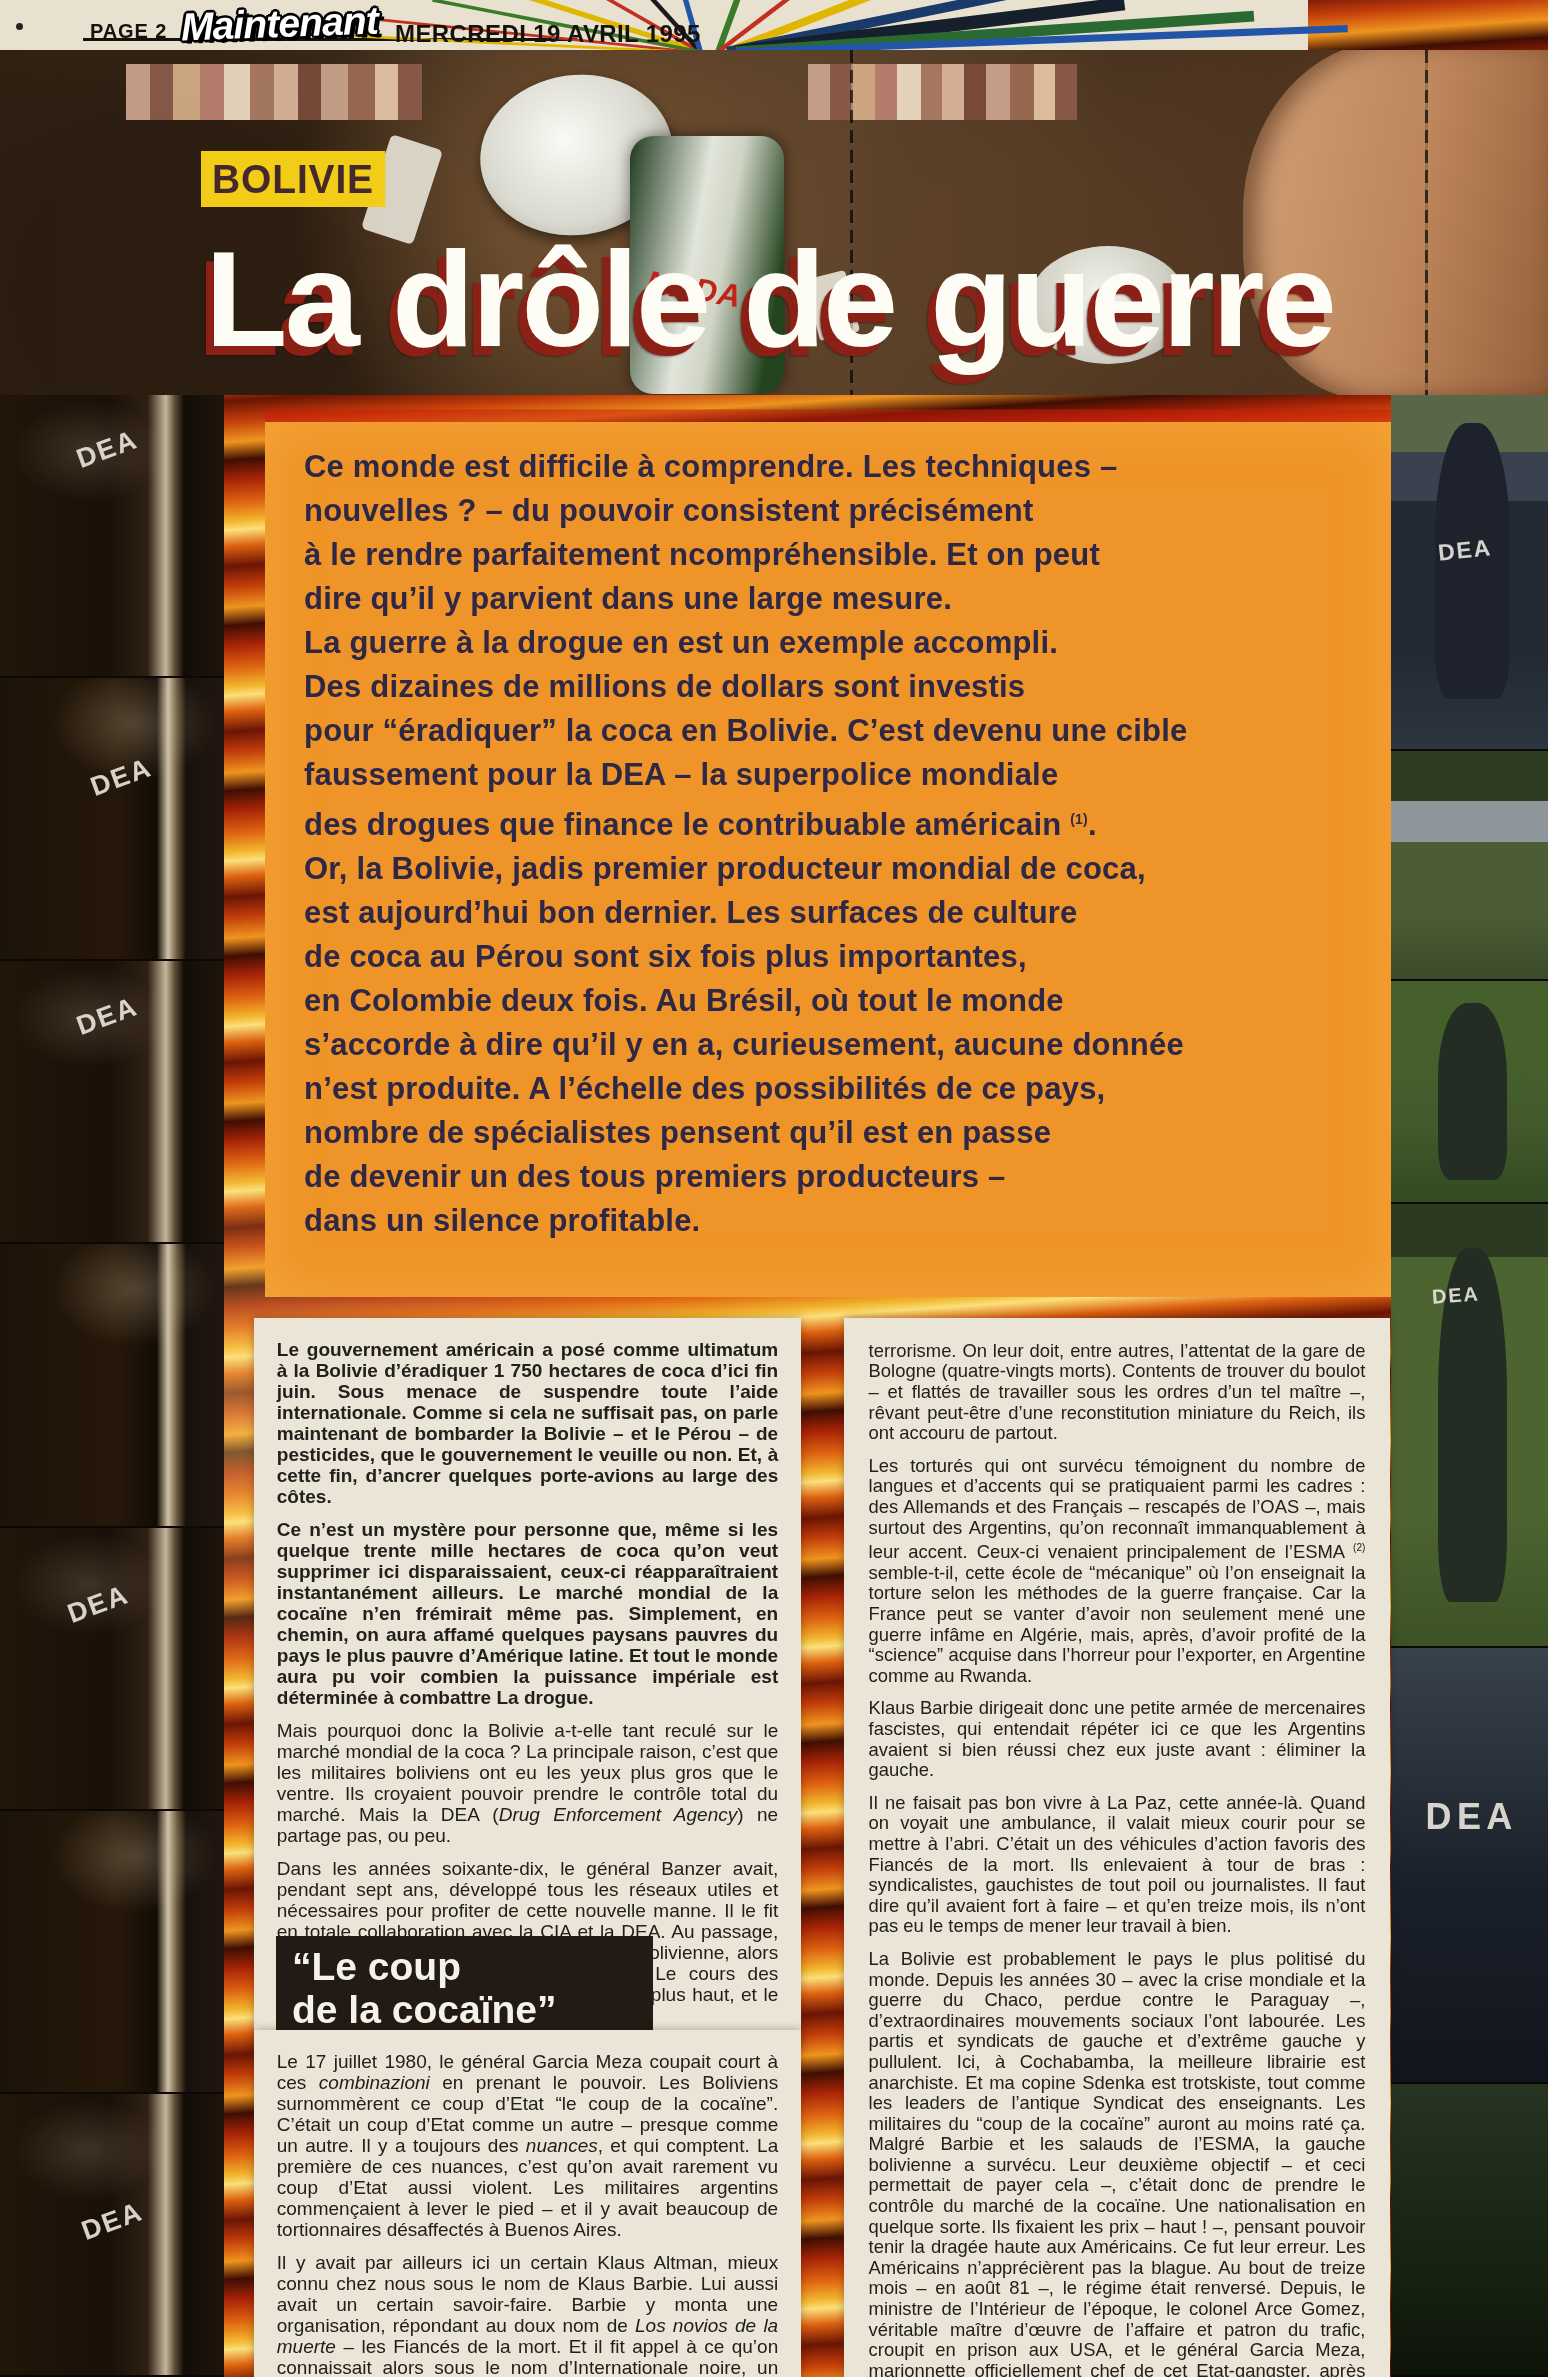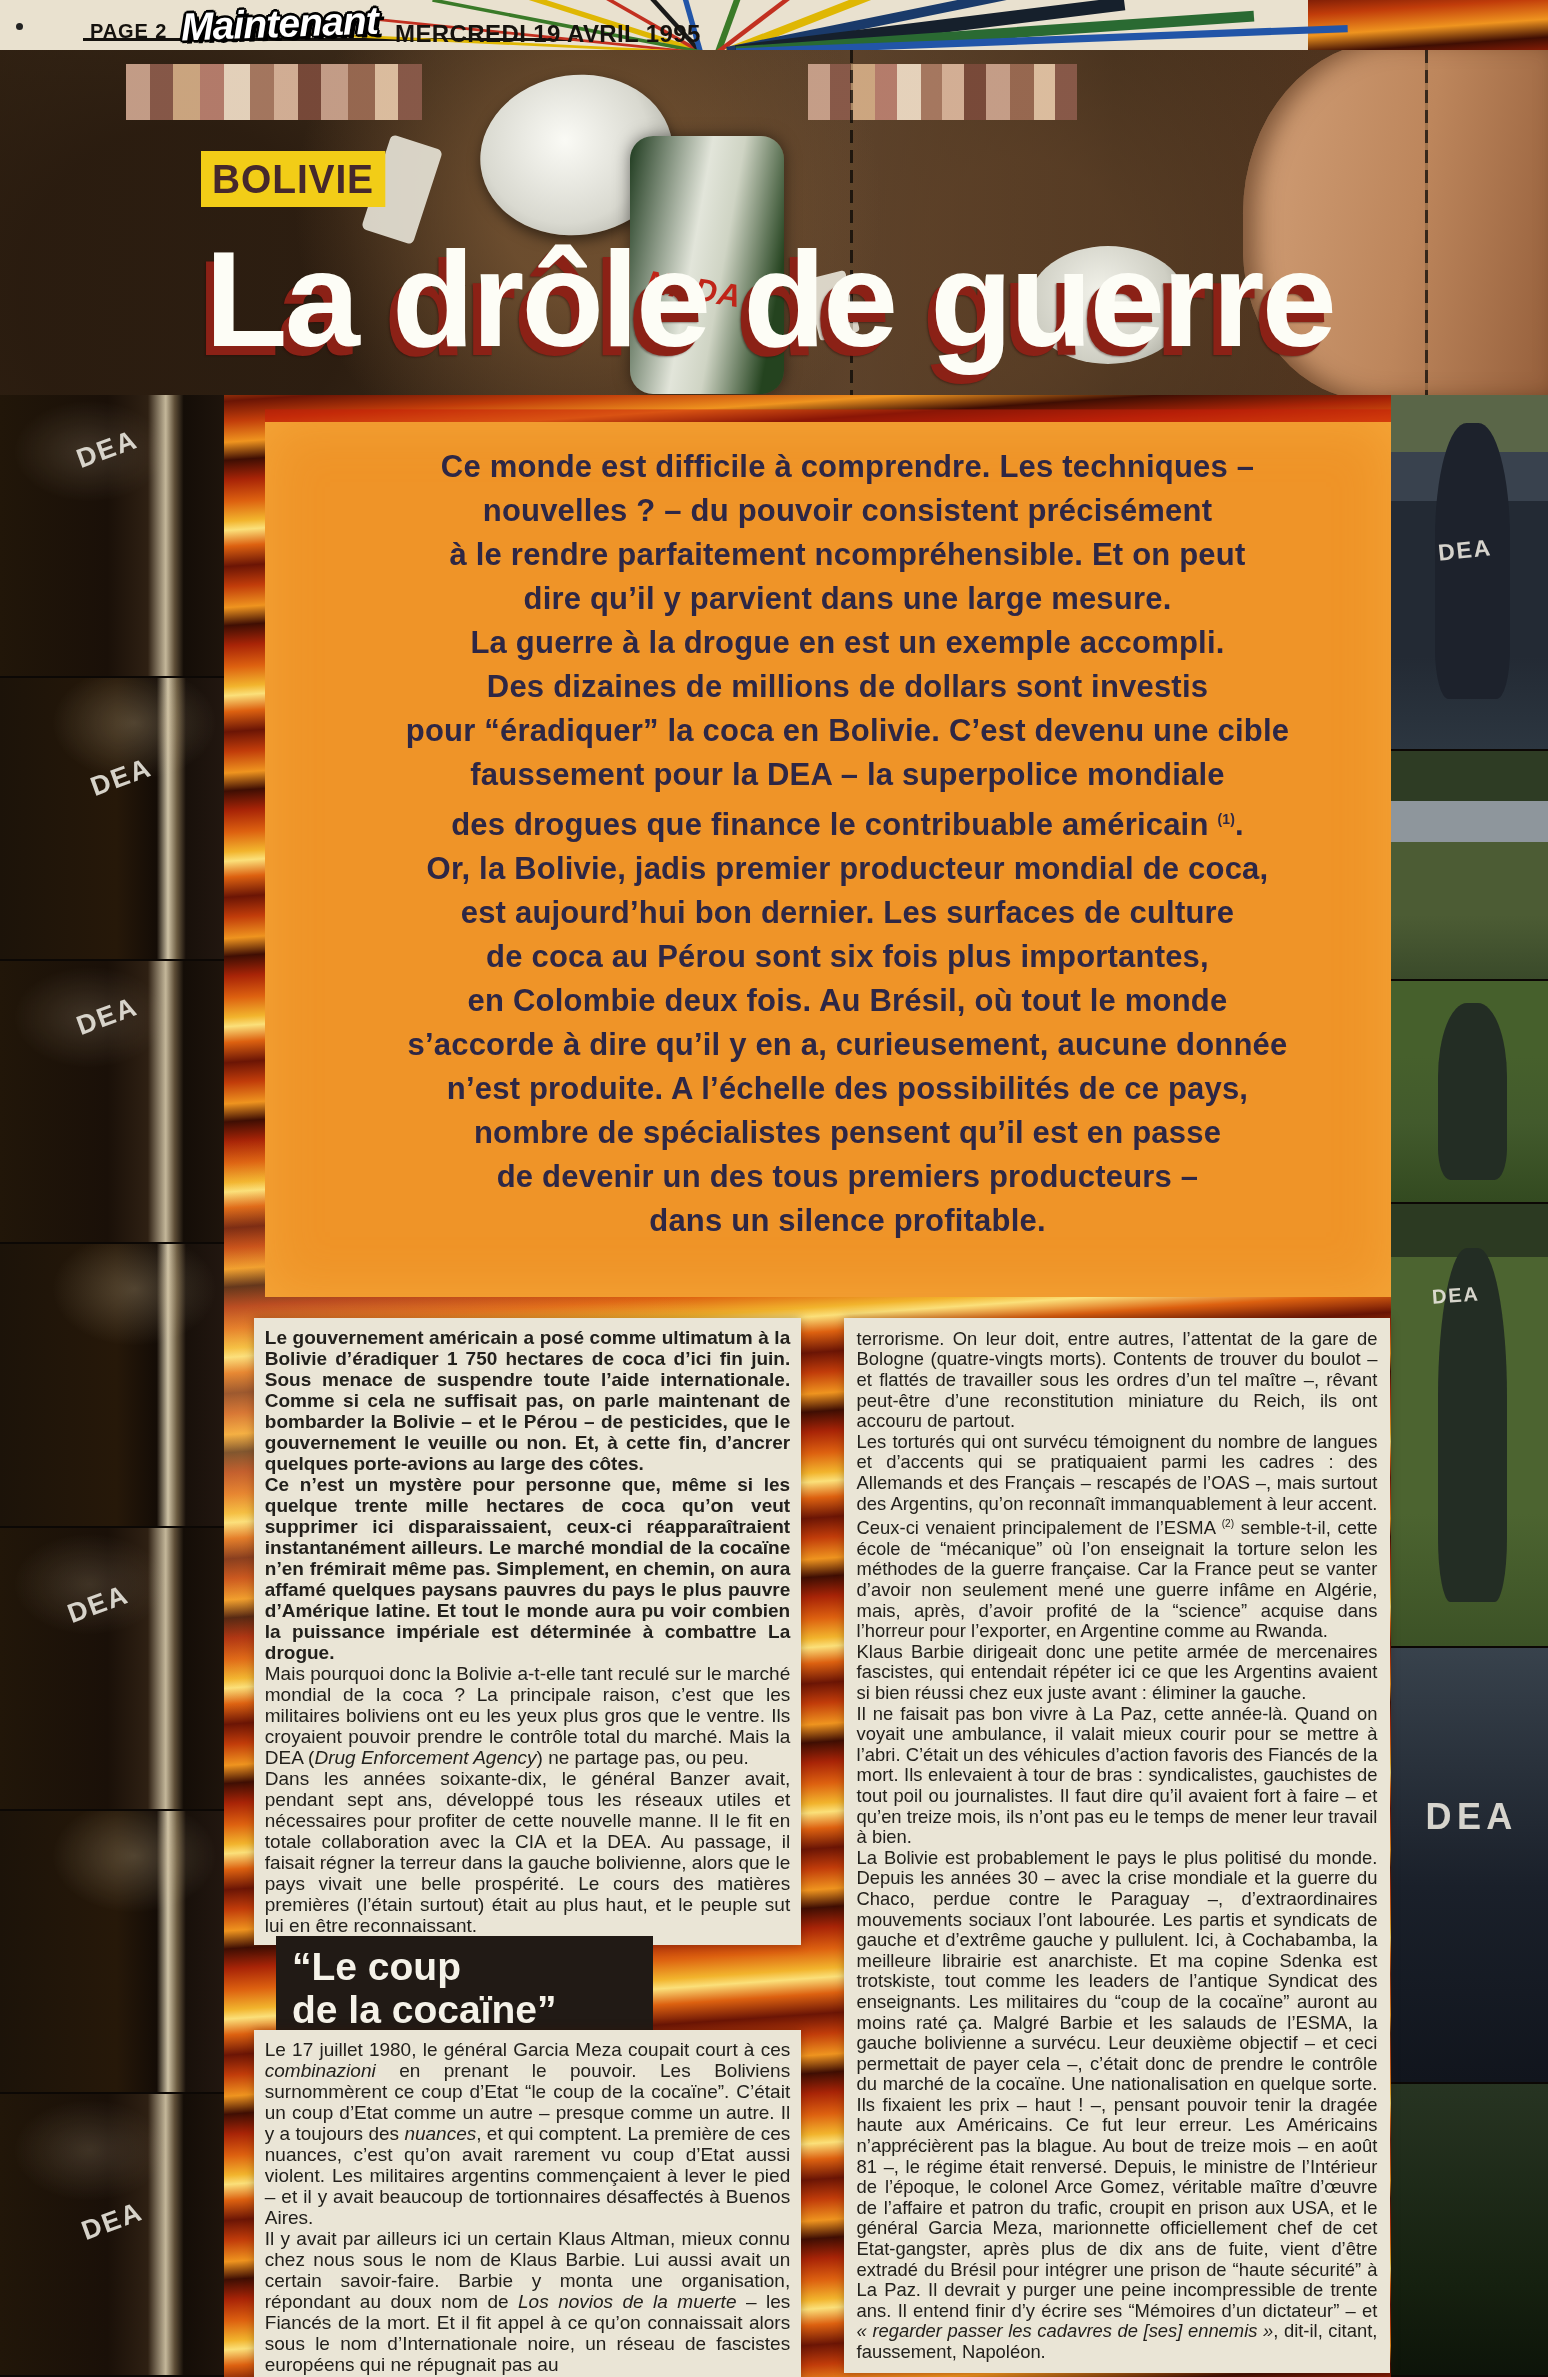--- a/index.html
+++ b/index.html
@@ -74,26 +74,26 @@
   .rp5{height:434px;background:linear-gradient(180deg,#38424c 0,#1a202a 55%,#11151d 100%);}
   .rp5 .dea{left:22%;top:34%;font-size:36px;letter-spacing:5.4px;}
   .rp6{flex:1;background:linear-gradient(180deg,#273422 0,#15200f 70%,#0d1409 100%);}
   .fig{position:absolute;background:#1d222c;border-radius:42% 42% 18% 18%;}
   .fig1{left:28%;top:8%;width:48%;height:78%;}
   .fig2{left:30%;top:10%;width:44%;height:80%;background:#232d24;}
   
   .intro-box{position:absolute;left:265px;top:422px;width:1126px;height:875px;background:#ef9428;z-index:3;
     box-shadow:0 -12.6px 0 rgba(200,30,10,.55), inset 0 0 54px rgba(255,200,90,.35);
     padding:23px 0 0 39px;box-sizing:border-box;}
-  .iline{font-size:31px;line-height:44px;font-weight:bold;color:#2e2745;letter-spacing:0.2px;text-align:center;}
+  .iline{font-size:31px;line-height:44px;font-weight:bold;color:#2e2745;letter-spacing:0.2px;}
   .iline sup{font-size:.45em;vertical-align:super;font-weight:bold;}
   
   .txtbox{position:absolute;background:#eae5d6;color:#22201c;text-align:justify;z-index:3;
     box-shadow:0 0 9px rgba(60,20,5,.35);}
-  .txtbox p{margin:0;font-size:19px;line-height:21px;}
+  .txtbox p{margin:12px;font-size:19px;line-height:21px;}
   .lead p, p.lead{font-weight:bold;}
   .it{font-style:italic;}
   .box-l1{left:254px;top:1318px;width:547px;padding:9px 10.8px;box-sizing:border-box;}
   .box-l2{left:254px;top:2030px;width:547px;padding:9px 10.8px;box-sizing:border-box;}
   .box-r{left:844px;top:1318px;width:546px;padding:10.8px 12.6px;box-sizing:border-box;}
   .box-r p{font-size:18.4px;line-height:20.6px;}
   .subhead{position:absolute;left:254px;top:1936px;width:377px;background:#211a15;color:#f5f2e8;z-index:3;
     padding:9px 16px 12.6px;box-sizing:border-box;margin-left:22px;}
   .subhead div{font-size:39px;line-height:43px;font-weight:bold;letter-spacing:0;}
   sup.fn{font-size:.55em;vertical-align:super;}

